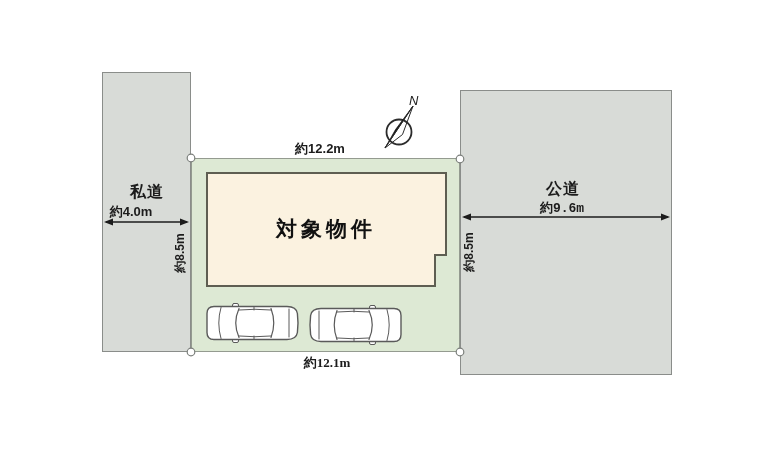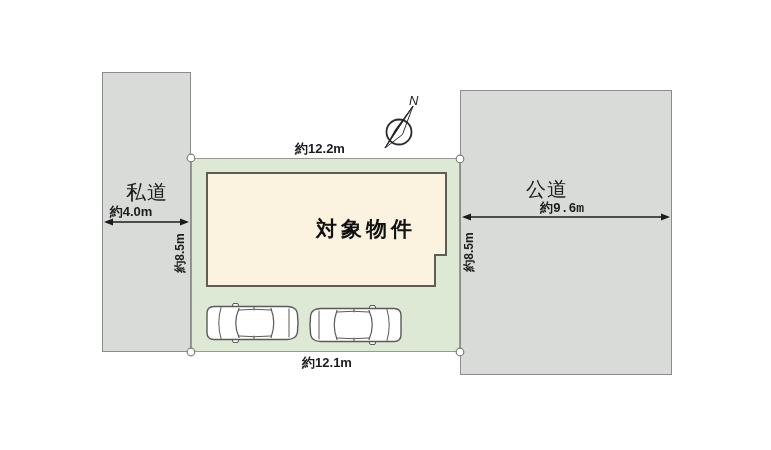--- a/index.html
+++ b/index.html
@@ -30,21 +30,21 @@
     position: absolute;
     left: 0; top: 0; width: 771px; height: 450px;
     pointer-events: none;
   }
   .lbl {
     position: absolute;
     transform: translate(-50%, -50%);
     white-space: nowrap;
     color: #1c1c1c;
   }
-  .road-name { font-size: 20px; font-weight: normal; letter-spacing: 1px; }
+  .road-name { font-size: 16px; font-weight: bold; letter-spacing: 1px; }
   .dim { font-size: 13px; font-weight: bold; }
   .dim-v {
     font-size: 12px; font-weight: bold;
     transform: translate(-50%, -50%) rotate(-90deg);
   }
   .building-label {
     font-size: 21px; font-weight: bold; letter-spacing: 4px; color: #111;
   }
 </style>
 </head>
@@ -108,31 +108,31 @@
       <path d="M16,3.5 Q11.5,19 16,34.5" fill="none" stroke-width="1"></path>
       <path d="M34,4.5 Q27.5,19 34,33.5" fill="none" stroke-width="1.2"></path>
       <path d="M66,4.5 Q71.5,19 66,33.5" fill="none" stroke-width="1.2"></path>
       <path d="M34,6 Q50,4.5 66,6 M34,32 Q50,33.5 66,32" fill="none" stroke-width="1"></path>
       <line x1="84" y1="5" x2="84" y2="33" stroke-width="1"></line>
       <line x1="49" y1="2.5" x2="49" y2="6" stroke-width="1"></line>
       <line x1="49" y1="32" x2="49" y2="35.5" stroke-width="1"></line>
     </g>
   </svg>
 
-  <div class="lbl building-label" style="left:326px; top:229px;margin-left:40px;">対象物件</div>
+  <div class="lbl building-label" style="left:326px; top:229px;">対象物件</div>
 
   <div class="lbl dim" style="left:320px; top:149px;">約12.2m</div>
 
-  <div class="lbl dim" style="left:327px; top:363px;">約12.1m</div>
+  <div class="lbl dim" style="left:327px; top:363px;font-family:Liberation Serif, serif;">約12.1m</div>
 
   <div class="lbl dim-v" style="left:180px; top:253px;">約8.5m</div>
 
   <div class="lbl dim-v" style="left:469px; top:252px;">約8.5m</div>
 
   <div class="lbl road-name" style="left:147px; top:192px;">私道</div>
 
   <div class="lbl dim" style="left:131px; top:212px;">約4.0m</div>
 
-  <div class="lbl road-name" style="left:547px; top:189px;">公道</div>
+  <div class="lbl road-name" style="left:563px; top:189px;">公道</div>
 
   <div class="lbl dim" style="left:562px; top:208px;font-family:Liberation Mono, monospace;">約9.6m</div>
 
 </div>
 
 </body></html>

